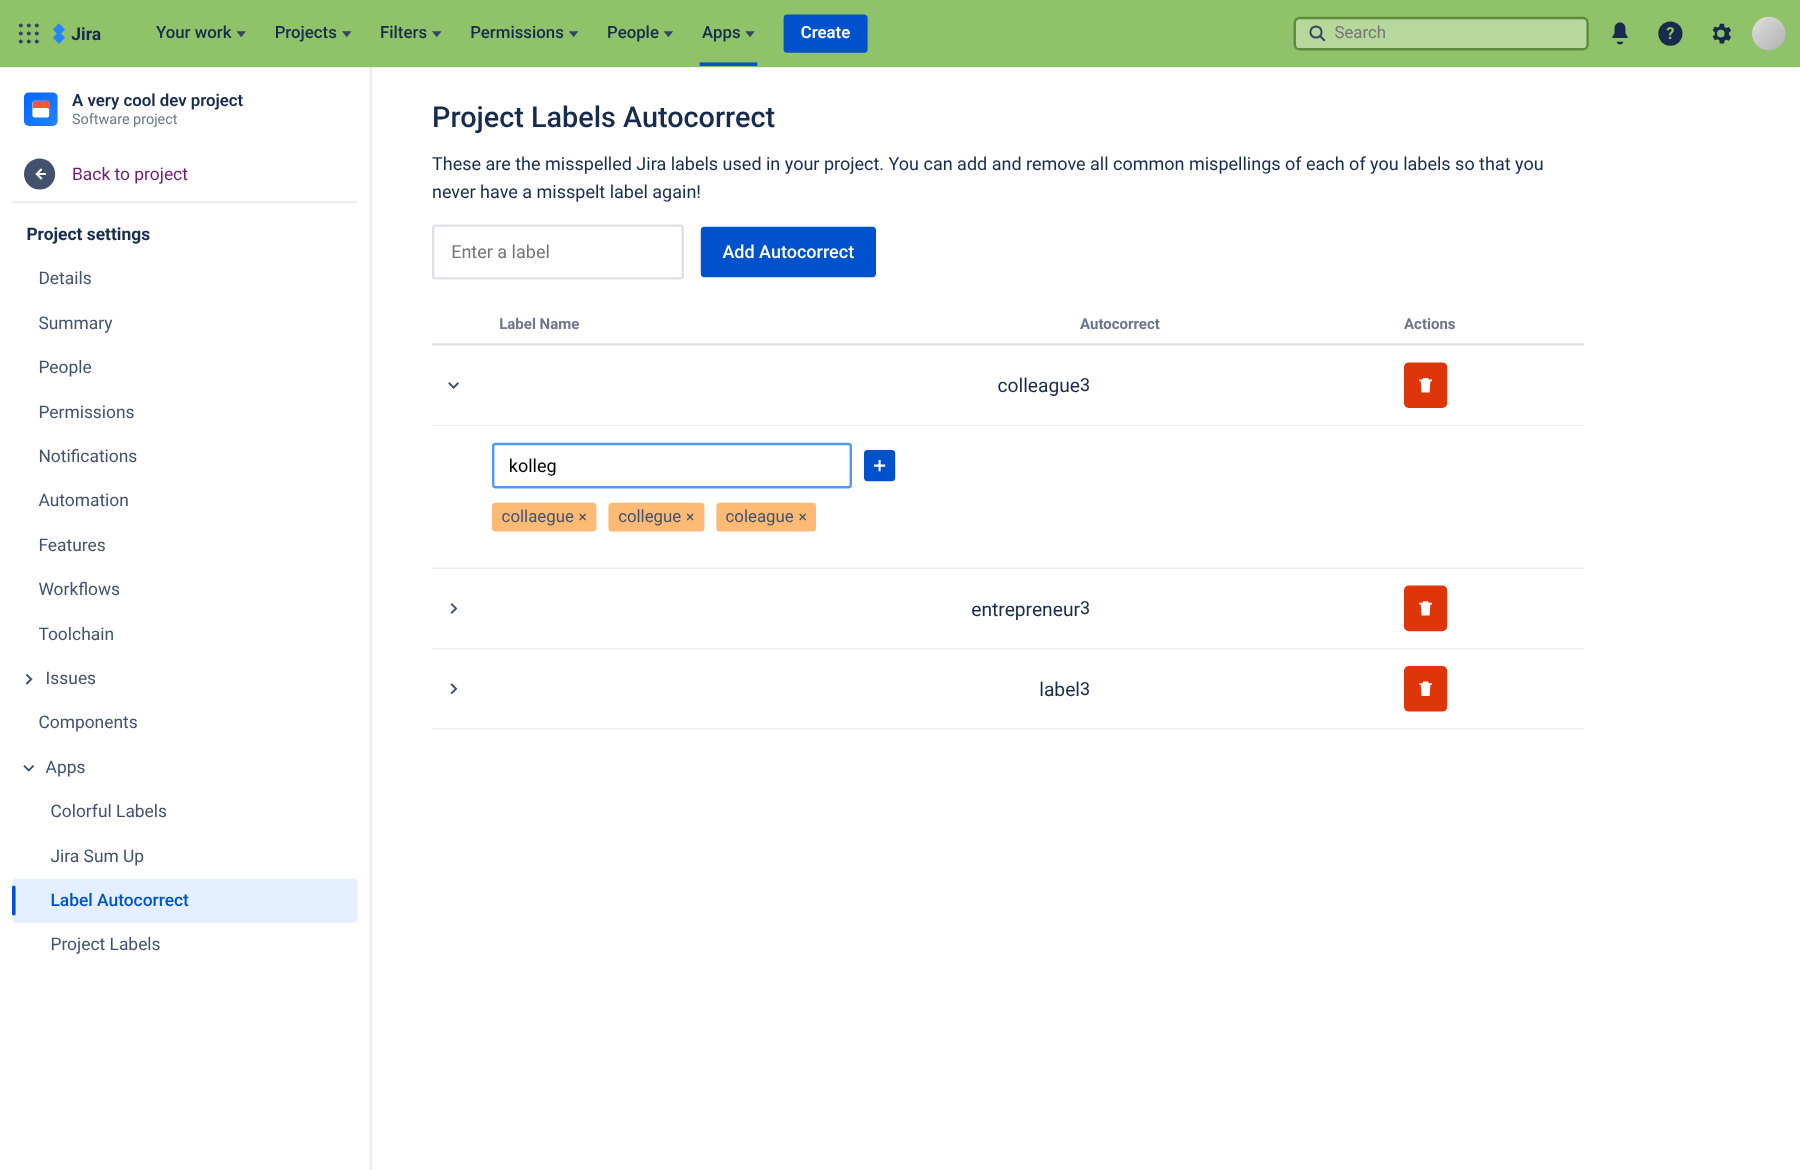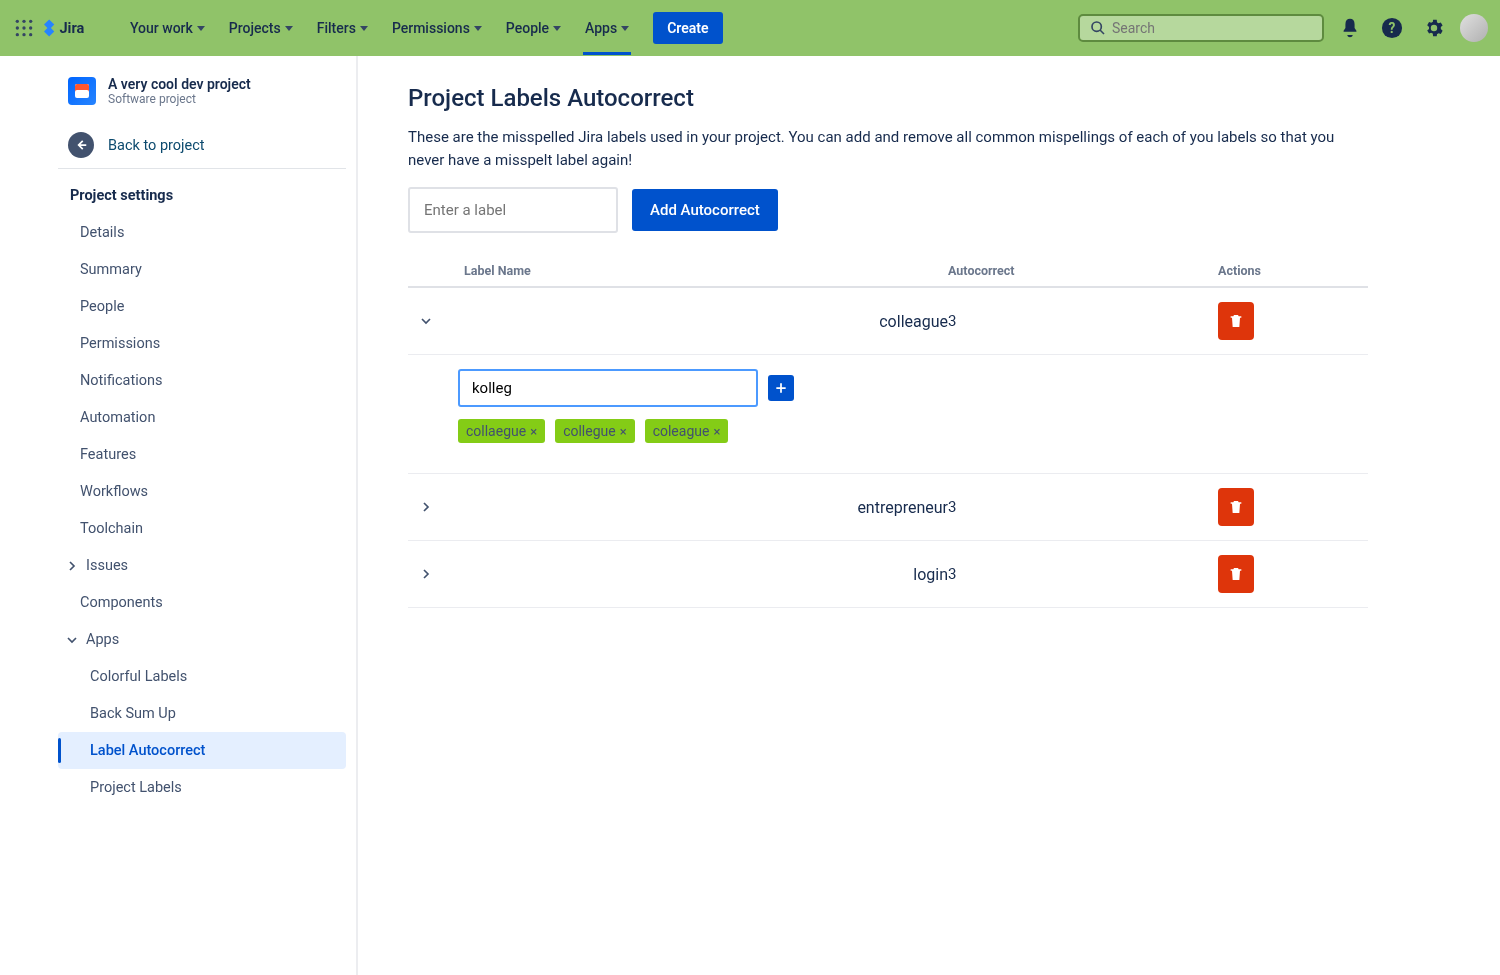--- a/index.html
+++ b/index.html
@@ -12,28 +12,28 @@
 .nav-item { padding: 8px 10px; font-size: 14px; font-weight: 500; color: #172B4D; display: flex; align-items: center; gap: 4px; cursor: pointer; border-radius: 3px; }
 .nav-item.active { position: relative; }
 .nav-item.active::after { content:""; position:absolute; bottom:-11px; left:8px; right:8px; height:3px; background:#0052CC; }
 .chevron { width: 0; height: 0; border-left: 4px solid transparent; border-right: 4px solid transparent; border-top: 5px solid #344563; }
 .create-btn { background: #0052CC; color: #fff; border: none; padding: 8px 14px; border-radius: 3px; font-weight: 600; font-size: 14px; margin-left: 10px; cursor: pointer; }
 .right-controls { display: flex; align-items: center; gap: 10px; }
 .search-box { display: flex; background: rgba(255,255,255,0.35); border: 2px solid #5e8b3f; border-radius: 5px; padding: 4px 10px; width: 246px; }
 .search-box input { background: transparent; border: none; outline: none; font-size: 14px; flex: 1; color: #172B4D; }
 .icon-btn { width: 32px; height: 32px; border-radius: 50%; display: flex; align-items: center; justify-content: center; cursor: pointer; }
 .avatar { width: 28px; height: 28px; border-radius: 50%; background: linear-gradient(135deg,#e0e0e0,#b0b0b0); }
-.layout { display: flex; height: calc(100vh - 56px); padding-left: 48px; }
+.layout { display: flex; height: calc(100vh - 56px); }
 .sidebar { width: 310px; border-right: 2px solid rgba(9,30,66,0.08); padding: 20px 10px 10px 10px; overflow-y: auto; }
 .project-header { display: flex; align-items: center; gap: 12px; padding: 0 10px 16px 10px; }
 .project-avatar { width: 28px; height: 28px; border-radius: 4px; background: linear-gradient(135deg,#0065FF,#2684FF); display:flex;align-items:center;justify-content:center; }
 .project-avatar::after { content:""; width:14px; height:14px; background:#fff; border-radius:2px; box-shadow: inset 0 6px 0 #FF5630; }
 .project-title { font-size: 14px; font-weight: 600; color: #172B4D; }
 .project-type { font-size: 12px; color: #6B778C; }
-.back-link { display: flex; align-items: center; gap: 14px; padding: 10px; cursor: pointer; font-size: 14.5px; color: #0c4a6e; border-bottom: 1px solid rgba(9,30,66,0.12); margin-bottom: 8px; }
+.back-link { display: flex; align-items: center; gap: 14px; padding: 10px; cursor: pointer; font-size: 14.5px; color: #701a75; border-bottom: 1px solid rgba(9,30,66,0.12); margin-bottom: 8px; }
 .back-circle { width: 26px; height: 26px; border-radius: 50%; background: #42526E; display:flex; align-items:center; justify-content:center; }
 .side-heading { font-size: 14.5px; font-weight: 700; color: #172B4D; padding: 10px 12px; }
 .side-item { display:flex; align-items:center; font-size: 14.5px; color: #42526E; padding: 10px 12px 10px 22px; cursor: pointer; border-radius: 4px; position: relative; }
 .side-item.expandable { padding-left: 6px; gap: 6px; }
 .side-expander { width: 16px; display:flex; align-items:center; justify-content:center; }
 .side-sub { padding-left: 32px; }
 .side-item.selected { background: #E4EFFF; color: #0052CC; font-weight: 500; }
 .side-item.selected::before { content:""; position:absolute; left:0; top:6px; bottom:6px; width:3px; background:#0052CC; border-radius: 2px; }
 .main { flex: 1; padding: 28px 50px; overflow-y: auto; }
 .page-title { font-size: 24px; font-weight: 500; color: #172B4D; margin-bottom: 14px; }
@@ -52,21 +52,21 @@
 .exp-btn { width: 36px; display:flex; justify-content:center; cursor:pointer; }
 .cell-name { flex:1; font-size: 16px; color:#172B4D; padding-left: 6px; text-align: right; }
 .cell-miss { width: 270px; font-size: 15px; color:#172B4D; }
 .cell-actions { width: 150px; }
 .delete-btn { width: 36px; height: 38px; background:#DE350B; border-radius:4px; display:flex; align-items:center; justify-content:center; cursor:pointer; }
 .expanded-panel { padding: 14px 0 30px 50px; border-bottom: 1px solid #EBECF0; }
 .misspell-input-row { display:flex; align-items:center; gap: 10px; margin-bottom: 12px; }
 .misspell-input { border: 2px solid #4C9AFF; border-radius: 3px; padding: 8px 12px; font-size: 15px; width: 300px; outline:none; }
 .plus-btn { width: 26px; height: 26px; background:#0052CC; border-radius:3px; display:flex; align-items:center; justify-content:center; cursor:pointer; }
 .tags { display:flex; gap: 10px; }
-.tag { background:#84cc16; border-radius: 3px; padding: 4px 8px; font-size: 14px; color:#42526E; display:flex; align-items:flex-end; gap:4px; }
+.tag { background:#fdba74; border-radius: 3px; padding: 4px 8px; font-size: 14px; color:#42526E; display:flex; align-items:flex-end; gap:4px; }
 .tag-x { cursor:pointer; font-size: 13px; color:#42526E; }
 .chev-svg { width:16px; height:16px; }
 </style>
 </head>
 <body>
 
 <div class="topbar">
   <div class="app-switcher">
     <svg width="20" height="20" viewBox="0 0 24 24" fill="#344563">
         <circle cx="4" cy="4" r="2"></circle>
@@ -183,21 +183,21 @@
     <div class="side-item expandable">
       <span class="side-expander">
           <svg class="chev-svg" viewBox="0 0 24 24" fill="none" stroke="#42526E" stroke-width="2.5">
             <path d="M6 9l6 6 6-6"></path>
           </svg>
         </span>
       <span>Apps</span>
     </div>
     <div id="side-apps">
         <div class="side-item side-sub">Colorful Labels</div>
-        <div class="side-item side-sub">Back Sum Up</div>
+        <div class="side-item side-sub">Jira Sum Up</div>
         <div class="side-item side-sub selected">Label Autocorrect</div>
         <div class="side-item side-sub">Project Labels</div>
       </div>
   </div>
 
   <div class="main">
     <h1 class="page-title">Project Labels Autocorrect</h1>
     <p class="page-desc">These are the misspelled Jira labels used in your project. You can add and remove all common mispellings of each of you labels so that you never have a misspelt label again!</p>
     <div class="add-row">
       <input class="label-input" placeholder="Enter a label" style="">
@@ -257,21 +257,21 @@
                 </svg>
               </div>
             </div>
           </div>
           <div class="trow">
             <div class="exp-btn">
               <svg class="chev-svg" viewBox="0 0 24 24" fill="none" stroke="#42526E" stroke-width="2.5">
                 <path d="M9 6l6 6-6 6"></path>
               </svg>
             </div>
-            <div class="cell-name">login</div>
+            <div class="cell-name">label</div>
             <div class="cell-miss">3</div>
             <div class="cell-actions">
               <div class="delete-btn">
                 <svg width="16" height="18" viewBox="0 0 24 24" fill="#fff">
                   <path d="M6 7h12l-1 14H7L6 7zm3-4h6l1 2h4v2H4V5h4l1-2z"></path>
                 </svg>
               </div>
             </div>
           </div>
         </div>

